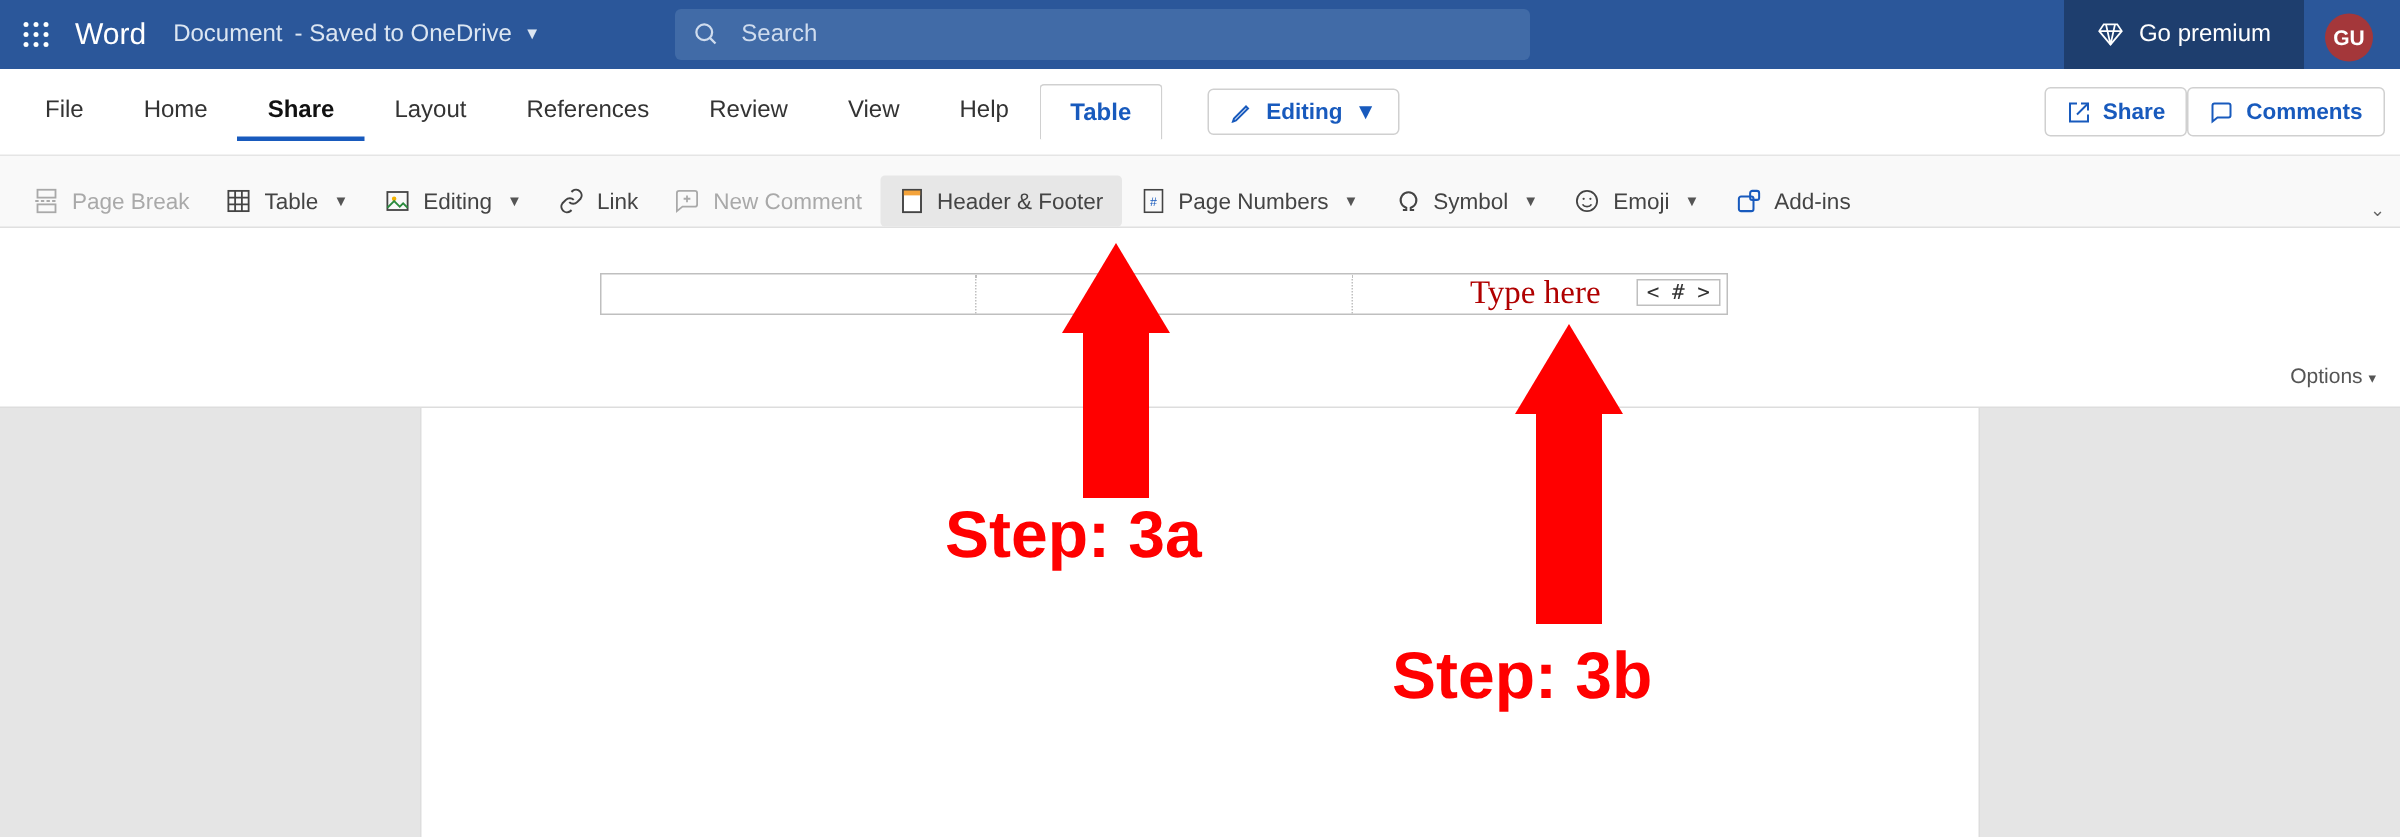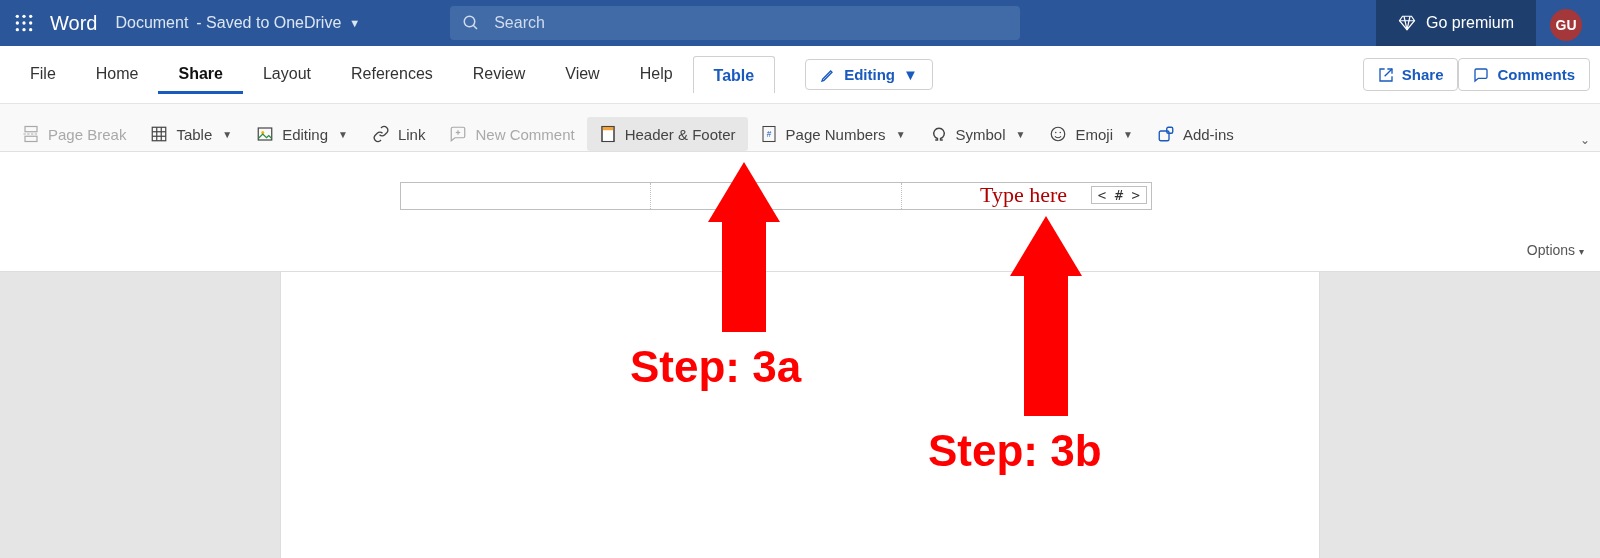--- a/index.html
+++ b/index.html
@@ -341,20 +341,20 @@
   <div class="options-link">
     <span>Options</span>
   </div>
 
   <div class="page-body"></div>
 
   <div class="arrow" style="top:10px; left:708px;">
     <div class="head"></div>
     <div class="shaft" style="height:110px;"></div>
   </div>
-  <div class="step-label" style="top:190px; left:630px;">Step: 3a</div>
+  <div class="step-label" style="top:180px; left:630px;">Step: 3a</div>
 
   <div class="arrow" style="top:64px; left:1010px;">
     <div class="head"></div>
     <div class="shaft" style="height:140px;"></div>
   </div>
   <div class="step-label" style="top:274px; left:928px;">Step: 3b</div>
 </div>
 
 </body></html>

